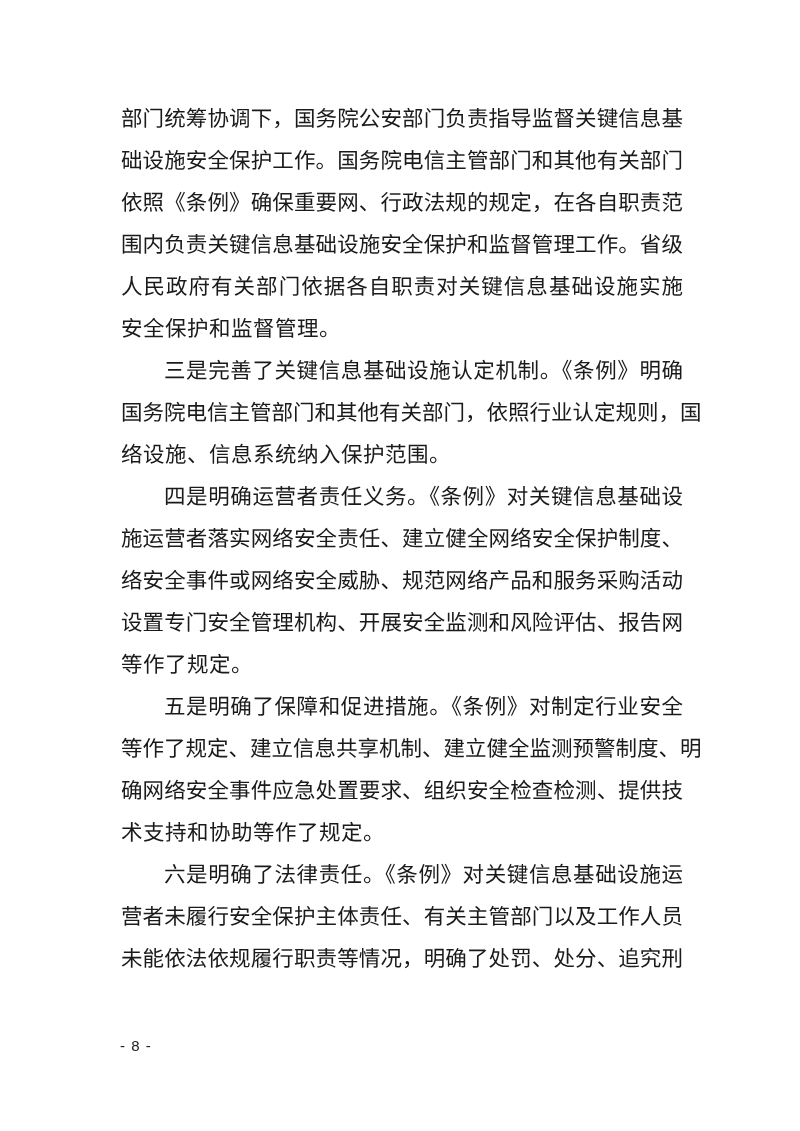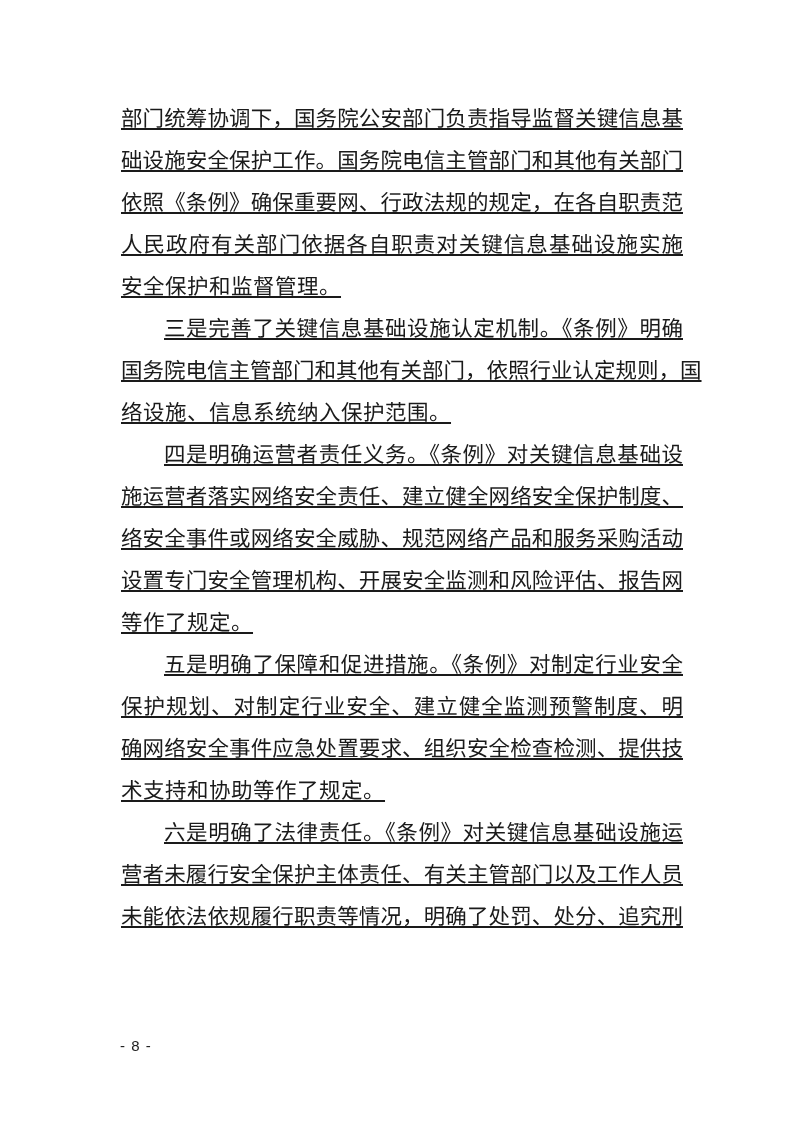--- a/index.html
+++ b/index.html
@@ -21,21 +21,20 @@
   }
   .line {
     height: 42px;
     line-height: 42px;
     font-size: 21.5px;
     white-space: nowrap;
     text-align: justify;
     text-align-last: justify;
     text-justify: inter-character;
     overflow: visible;
-    text-decoration: underline;
   }
   .line.short {
     text-align: right;
     text-align-last: left;
     letter-spacing: 0.5px;
   }
   .line.indent {
     padding-left: 43px;
   }
   .page-footer {
@@ -53,35 +52,36 @@
 </head>
 <body>
 
 <div class="page">
 
   <div class="body-text">
 
     <div class="line">部门统筹协调下，国务院公安部门负责指导监督关键信息基</div>
     <div class="line">础设施安全保护工作。国务院电信主管部门和其他有关部门</div>
     <div class="line">依照《条例》确保重要网、行政法规的规定，在各自职责范</div>
+    <div class="line">围内负责关键信息基础设施安全保护和监督管理工作。省级</div>
     <div class="line">人民政府有关部门依据各自职责对关键信息基础设施实施</div>
     <div class="line short">安全保护和监督管理。</div>
 
     <div class="line indent">三是完善了关键信息基础设施认定机制。《条例》明确</div>
     <div class="line">国务院电信主管部门和其他有关部门，依照行业认定规则，国</div>
     <div class="line short">络设施、信息系统纳入保护范围。</div>
 
     <div class="line indent">四是明确运营者责任义务。《条例》对关键信息基础设</div>
     <div class="line">施运营者落实网络安全责任、建立健全网络安全保护制度、</div>
     <div class="line">络安全事件或网络安全威胁、规范网络产品和服务采购活动</div>
     <div class="line">设置专门安全管理机构、开展安全监测和风险评估、报告网</div>
     <div class="line short">等作了规定。</div>
 
     <div class="line indent">五是明确了保障和促进措施。《条例》对制定行业安全</div>
-    <div class="line">保护规划、对制定行业安全、建立健全监测预警制度、明</div>
+    <div class="line">等作了规定、建立信息共享机制、建立健全监测预警制度、明</div>
     <div class="line">确网络安全事件应急处置要求、组织安全检查检测、提供技</div>
     <div class="line short">术支持和协助等作了规定。</div>
 
     <div class="line indent">六是明确了法律责任。《条例》对关键信息基础设施运</div>
     <div class="line">营者未履行安全保护主体责任、有关主管部门以及工作人员</div>
     <div class="line">未能依法依规履行职责等情况，明确了处罚、处分、追究刑</div>
   </div>
 
   <div class="page-footer">- 8 -</div>
 

